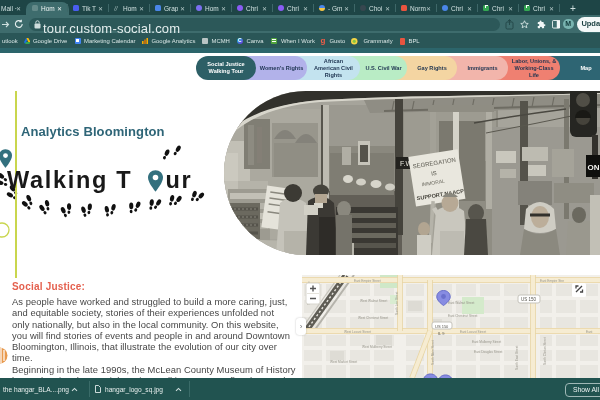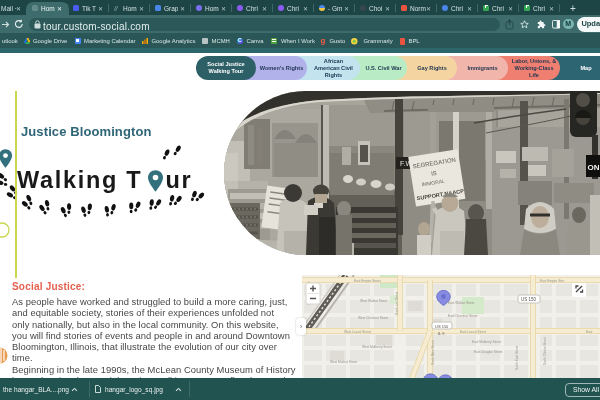--- a/index.html
+++ b/index.html
@@ -8,21 +8,21 @@
 
 #tabbar{position:absolute;left:0;top:0;width:600px;height:15px;background:#1e4546}
 .tab{position:absolute;top:0;height:15px;font-size:6.5px;color:#cfe0df}
 .tab .tx{position:absolute;top:4.5px;white-space:nowrap;overflow:hidden}
 .tab .x{position:absolute;top:4.5px;font-size:6px;color:#b5cac9}
 .tab .fav{position:absolute;top:4.5px;width:6px;height:6px;border-radius:1.5px}
 .sep{position:absolute;top:4px;width:1px;height:8px;background:#3e6768}
 #activetab{position:absolute;left:26px;top:2px;width:43px;height:13px;background:#3e6c6d;border-radius:7px 7px 0 0}
 #toolbar{position:absolute;left:0;top:15px;width:600px;height:18px;background:#3e6c6d}
 #urlpill{position:absolute;left:29px;top:17.5px;width:471px;height:13.5px;border-radius:7px;background:#2c5859}
-#urltext{position:absolute;left:43px;top:20.5px;font-size:10px;color:#e4eeee;letter-spacing:.2px}
+#urltext{position:absolute;left:43px;top:20.5px;font-size:13px;color:#e4eeee;letter-spacing:.2px}
 #bookmarks{position:absolute;left:0;top:33px;width:600px;height:15px;background:#2a5657}
 .bm{position:absolute;top:38.2px;height:8px;font-size:5.9px;color:#d8e6e5;white-space:nowrap}
 .bmi{position:absolute;top:4px;width:6px;height:6px;border-radius:1px}
 
 #page{position:absolute;left:0;top:48px;width:600px;height:330px;background:#2c656b;overflow:hidden}
 #whitepanel{position:absolute;left:0;top:5px;width:600px;height:325px;background:#ffffff}
 
 .pill{position:absolute;border-radius:12px;height:24px;top:8px}
 .pill span{position:absolute;left:0;right:0;top:50%;transform:translateY(-50%);text-align:center;font-weight:bold;font-size:5.6px;line-height:1.25;color:#1d3350}
 
@@ -338,23 +338,23 @@
           <ellipse cx="316" cy="126" rx="9" ry="11" fill="#bcae9a"></ellipse>
           <path d="M306 124 h20" stroke="#33312c" stroke-width="3"></path>
           <path d="M300 138 q16 10 32 0 l4 26 h-40 z" fill="#8b897f"></path>
           <path d="M344 130 h22 l4 34 h-28z" fill="#9a988e"></path>
           <ellipse cx="355" cy="124" rx="7" ry="8" fill="#6b695f"></ellipse>
           <path d="M366 104 h10 v60 h-10z" fill="#c2c0b6"></path>
           <ellipse cx="200" cy="138" rx="6" ry="7" fill="#b2a591"></ellipse>
           <path d="M193 144 h14 v20 h-14z" fill="#cfcdc4"></path>
         </svg></div>
 
-  <div id="dtb">Justice Bloomington</div>
-
-  <div class="hero-line" style="left:17px;top:119px">Walking T</div>
+  <div id="dtb">Analytics Bloomington</div>
+
+  <div class="hero-line" style="left:7px;top:119px">Walking T</div>
   <div class="hero-line" style="left:165.5px;top:119px">ur</div>
 
   <svg class="abs" style="left:-1px;top:100.5px" width="13" height="20" viewBox="0 0 14 21">
         <path d="M7 0C3.1 0 0 3 0 6.8 0 11.9 7 20 7 20s7-8.1 7-13.2C14 3 10.9 0 7 0z" fill="#33707e"></path>
         <circle cx="7" cy="6.8" r="2.6" fill="#fff"></circle>
       </svg>
   <svg class="abs" style="left:148px;top:121.5px" width="15" height="23" viewBox="0 0 14 21">
         <path d="M7 0C3.1 0 0 3 0 6.8 0 11.9 7 20 7 20s7-8.1 7-13.2C14 3 10.9 0 7 0z" fill="#33707e"></path>
         <circle cx="7" cy="6.8" r="2.6" fill="#fff"></circle>
       </svg>

